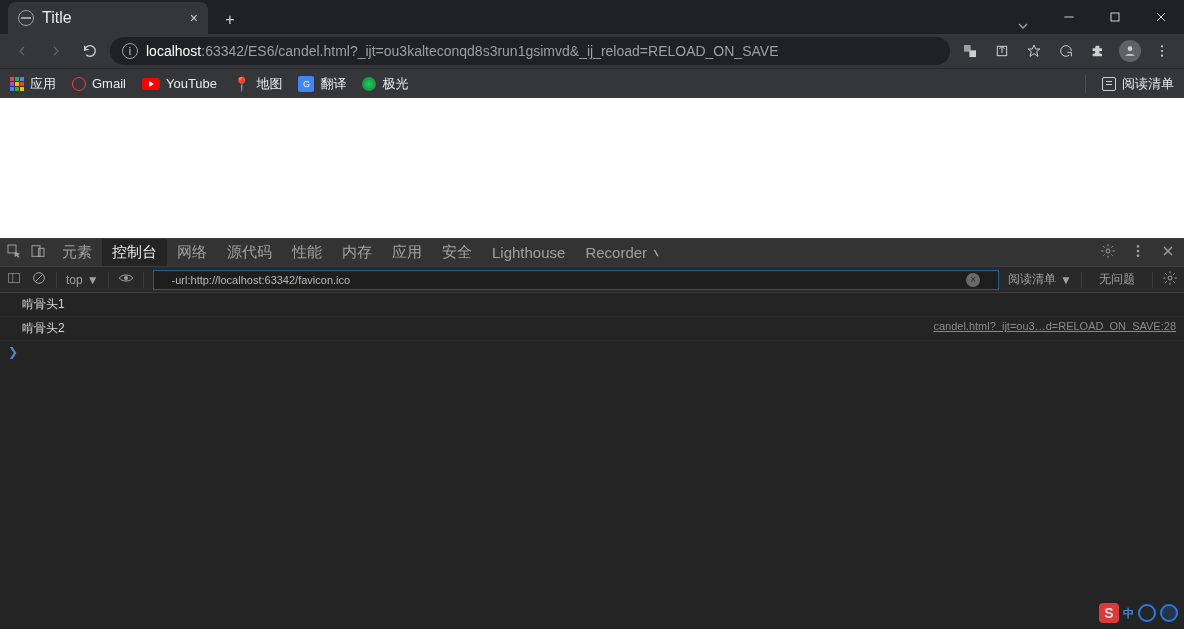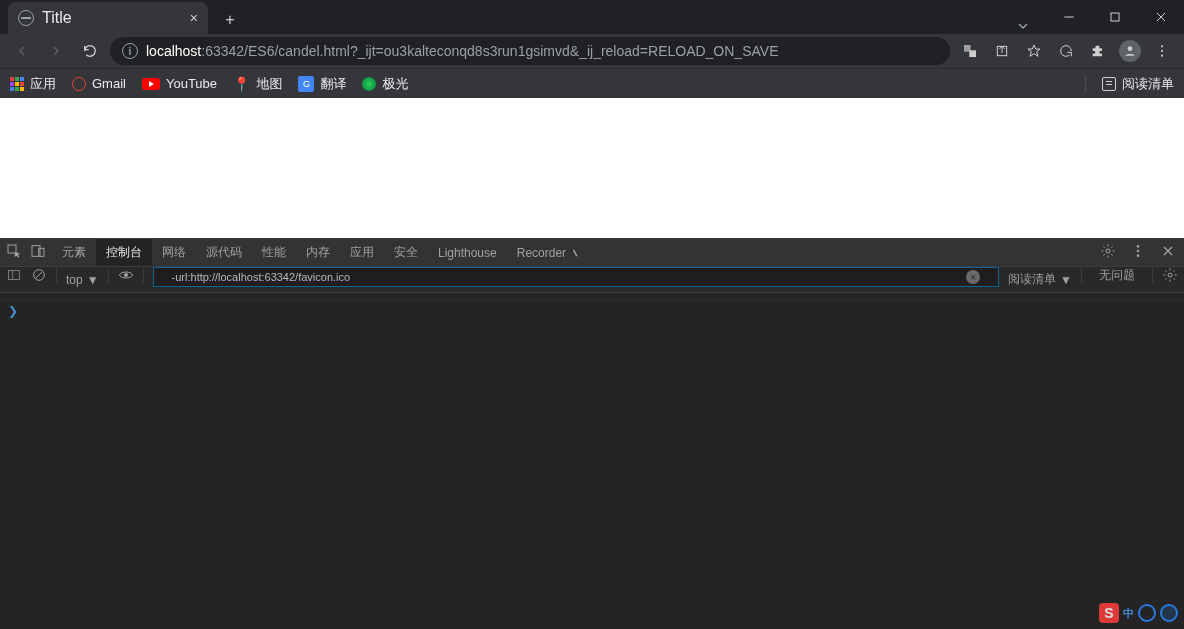--- a/index.html
+++ b/index.html
@@ -46,30 +46,30 @@
 .trans-ico { width: 16px; height: 16px; background: #4285f4; color: #fff; font-size: 9px; display: flex; align-items: center; justify-content: center; border-radius: 2px; }
 .polar-ico { width: 14px; height: 14px; background: radial-gradient(#24d05a, #0a7c3c); border-radius: 50%; }
 .readlist-ico { width: 14px; height: 14px; border: 1.5px solid #cfcfcf; border-radius: 2px; position: relative; }
 .readlist-ico::after { content:""; position:absolute; left:3px; right:3px; top:3px; height:1.5px; background:#cfcfcf; box-shadow: 0 3px 0 #cfcfcf; }
 
 
 .page { background: #fff; height: 140px; }
 
 
 .devtools { height: 391px; background: #242424; display: flex; flex-direction: column; border-top: 1px solid #3c3c3c; }
-.dt-tabs { height: 27px; background: #333333; display: flex; align-items: stretch; font-size: 12px; color: #a0a0a0; }
+.dt-tabs { height: 27px; background: #333333; display: flex; align-items: stretch; font-size: 15px; color: #a0a0a0; }
 .dt-tabs .tool { display: flex; align-items: center; padding: 0 10px; cursor: pointer; gap: 2px; }
 .dt-tabs .tool.active { background: #242424; color: #eaeaea; }
 .dt-tabs .leftbtns { display: flex; align-items: center; padding: 0 6px; gap: 8px; }
 .dt-tabs .leftbtns svg { stroke: #a0a0a0; fill: none; }
 .dt-tabs .spacer { flex: 1; }
 .dt-tabs .rightbtns { display: flex; align-items: center; padding: 0 8px; gap: 14px; }
 .dt-tabs .rightbtns svg { stroke: #a0a0a0; fill: #a0a0a0; }
 
-.dt-toolbar { height: 27px; background: #292929; border-top: 1px solid #3c3c3c; border-bottom: 1px solid #3c3c3c; display: flex; font-size: 12px; color: #a0a0a0; padding: 0 6px; gap: 9px; }
+.dt-toolbar { height: 27px; background: #292929; border-top: 1px solid #3c3c3c; border-bottom: 1px solid #3c3c3c; display: flex; align-items: center; font-size: 12px; color: #a0a0a0; padding: 0 6px; gap: 9px; }
 .dt-toolbar .sep { width: 1px; height: 16px; background: #3c3c3c; }
 .dt-toolbar .dropdown { display: flex; align-items: center; gap: 4px; cursor: pointer; }
 .filter-input { flex: 1; height: 20px; background: #1e1e1e; border: 1px solid #0e639c; display: flex; align-items: center; padding: 0 18px; color: #b8b8b8; font-size: 11px; font-family: Consolas, monospace; }
 .filter-input .clear { margin-left: auto; width: 14px; height: 14px; background: #6a6a6a; border-radius: 50%; display: flex; align-items: center; justify-content: center; color: #292929; font-size: 10px; cursor: pointer; }
 .issues { padding: 0 8px; cursor: pointer; }
 
 .console-body { flex: 1; overflow: auto; font-family: Consolas, "Microsoft YaHei", monospace; font-size: 12px; }
 .log-row { display: flex; padding: 3px 8px 3px 22px; border-bottom: 1px solid #2d2d2d; color: #d4d4d4; }
 .log-row .msg { flex: 1; }
 .log-row .src { color: #8a8a8a; text-decoration: underline; font-size: 11px; cursor: pointer; }
@@ -324,20 +324,25 @@
     <div class="issues"><span>无问题</span></div>
     <div class="sep"></div>
     <div><svg viewBox="0 0 24 24">
           <circle cx="12" cy="12" r="3" fill="none" stroke="#a0a0a0" stroke-width="1.5"></circle>
           <path d="M12 2v3M12 19v3M2 12h3M19 12h3M5 5l2 2M17 17l2 2M19 5l-2 2M7 17l-2 2" stroke="#a0a0a0" stroke-width="1.5"></path>
         </svg></div>
   </div>
 
   <div class="console-body">
     <div class="log-row">
+      <span class="msg">啃骨头1</span>
+    </div>
+    <div class="log-row">
+      <span class="msg">啃骨头2</span>
+      <span class="src">candel.html?_ijt=ou3…d=RELOAD_ON_SAVE:28</span>
     </div>
     <div class="prompt-row">
       <span class="chev">❯</span>
     </div>
   </div>
 </div>
 
 <div class="watermark">
   <div class="wm-box">S</div>
   <span class="wm-txt">中</span>

